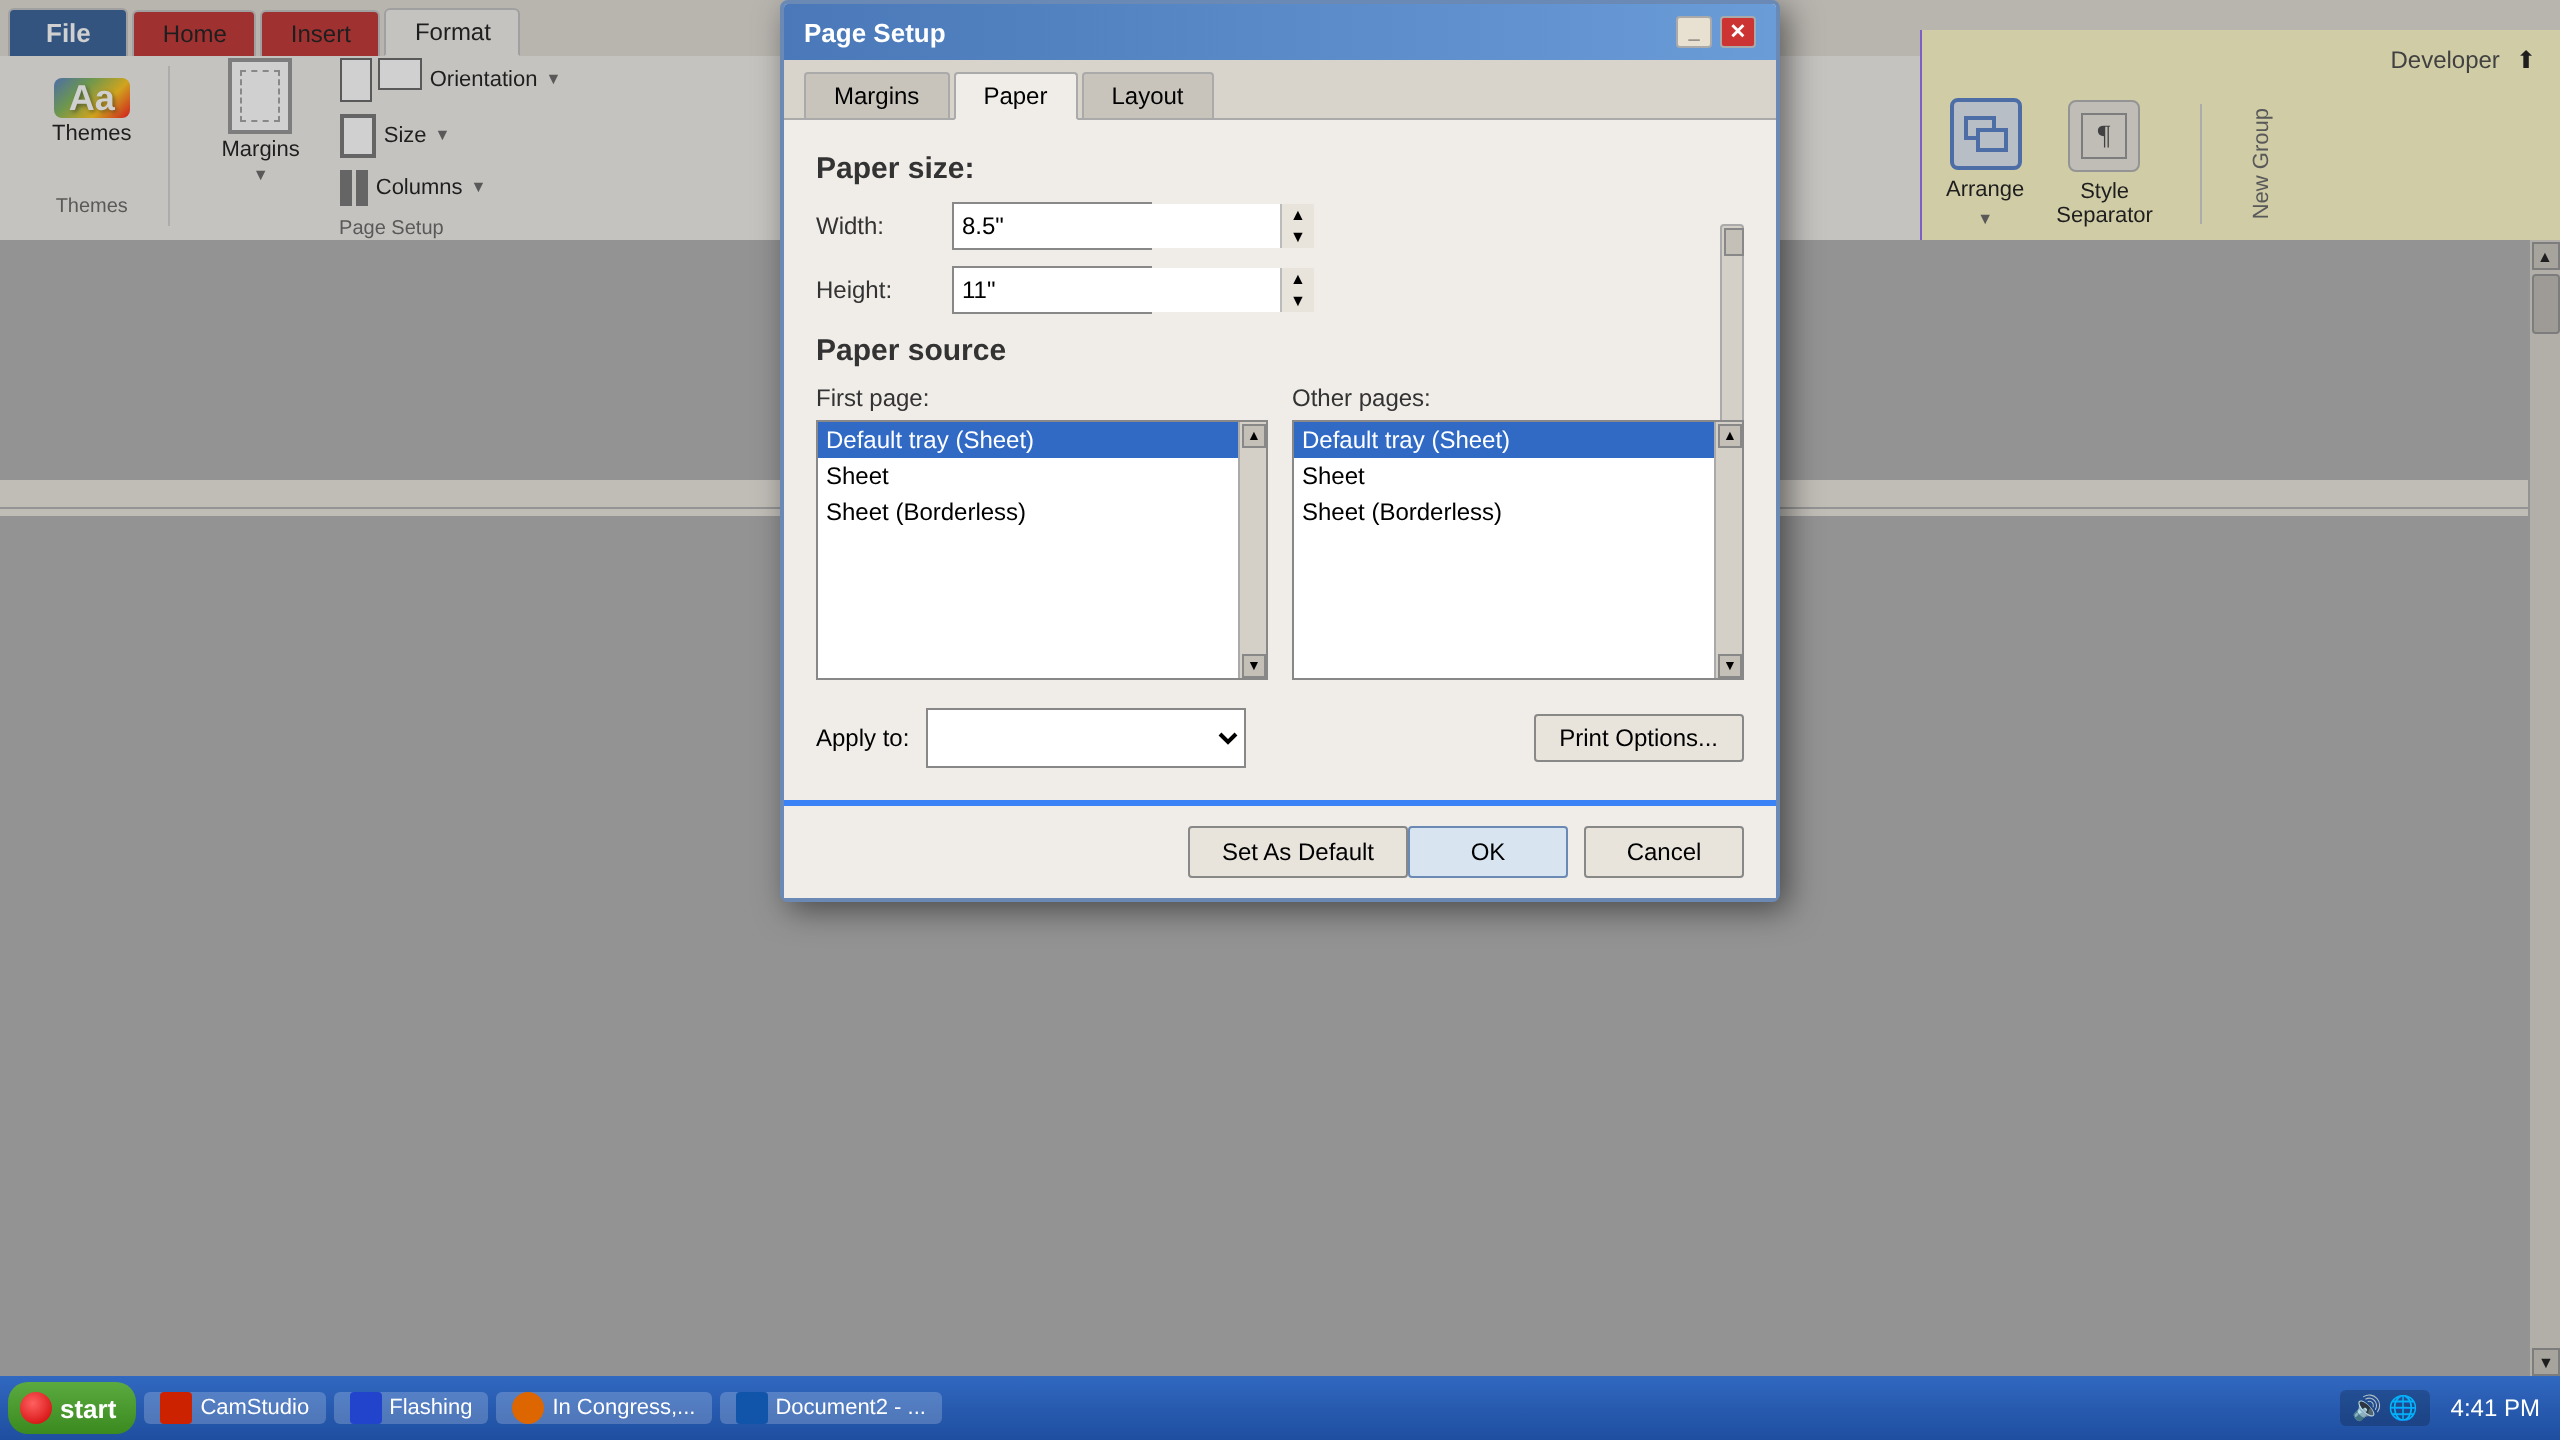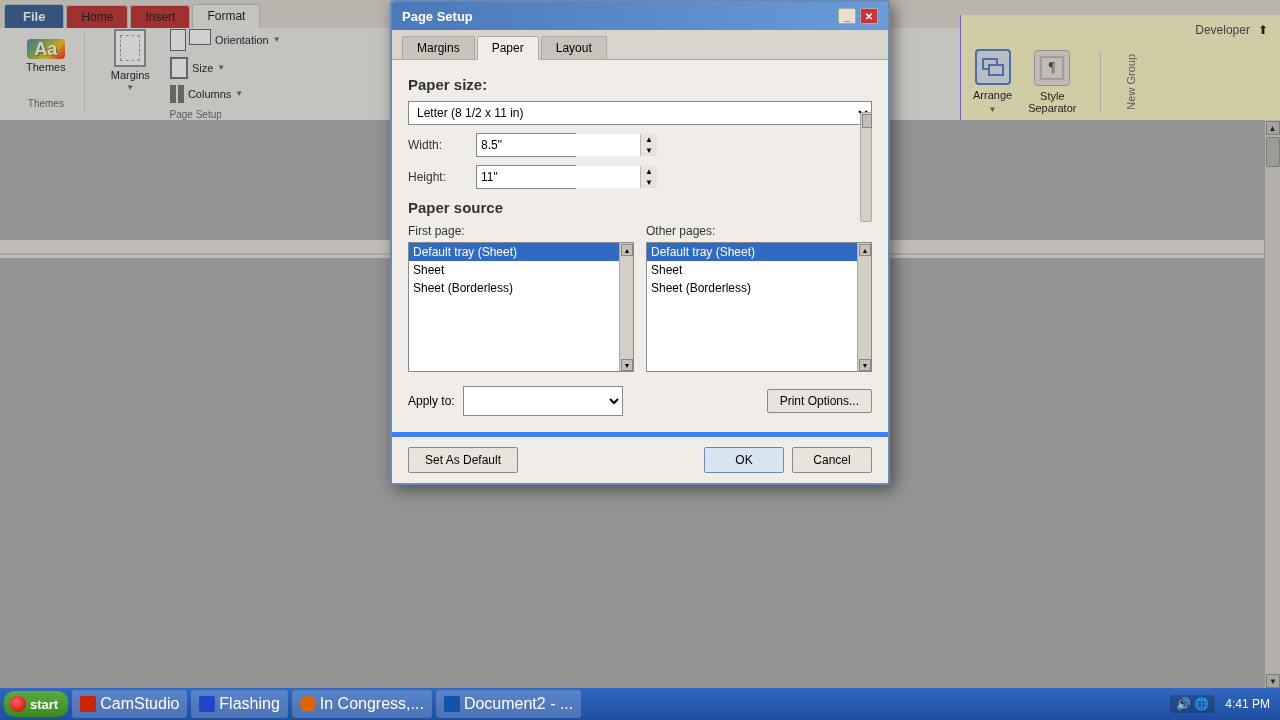--- a/index.html
+++ b/index.html
@@ -386,24 +386,24 @@
       background: #e8e4dc;
       border: 1px solid #888;
       font-size: 12px;
       cursor: pointer;
       border-radius: 2px;
     }
 
     
     .dialog-footer {
       display: flex;
-      justify-content: space-between;
+      justify-content: flex-end;
       align-items: center;
       padding: 10px 16px;
-      border-top: 5px solid #3b82f6;
+      border-top: 3px solid #3b82f6;
       background: #f0ede8;
     }
 
     .footer-left { display: flex; gap: 8px; }
     .footer-right { display: flex; gap: 8px; }
 
     .dlg-btn {
       padding: 5px 16px;
       background: #e8e4dc;
       border: 1px solid #888;
@@ -451,23 +451,23 @@
     }
 
     .taskbar-item {
       display: flex;
       align-items: center;
       gap: 4px;
       background: rgba(255,255,255,0.2);
       padding: 2px 8px;
       border-radius: 3px;
       color: white;
-      font-size: 16px;
-      cursor: pointer;
-      height: 28px;
+      font-size: 11px;
+      cursor: pointer;
+      height: 16px;
     }
     .taskbar-item-icon {
       width: 16px; height: 16px;
       border-radius: 2px;
       display: inline-block;
     }
 
     .taskbar-right {
       margin-left: auto;
       display: flex;
@@ -661,27 +661,20 @@
 
   <div class="dialog-tabs">
     <div class="dialog-tab">Margins</div>
     <div class="dialog-tab active">Paper</div>
     <div class="dialog-tab">Layout</div>
   </div>
 
   <div class="dialog-body">
 
     <div class="section-label">Paper size:</div>
-    <div class="form-row">
-      <select class="form-select" style="flex:1; height:24px; font-size:12px; border:1px solid #888; background:white; padding:1px 4px;">
-        <option>Letter (8 1/2 x 11 in)</option>
-        <option>Legal (8 1/2 x 14 in)</option>
-        <option>A4 (8.27 x 11.69 in)</option>
-      </select>
-    </div>
 
     <div class="form-row">
       <span class="form-label">Width:</span>
       <div class="spinner-input">
         <input type="text" value="8.5&quot;" style="">
         <div class="spinner-btns">
           <button class="spinner-btn">▲</button>
           <button class="spinner-btn">▼</button>
         </div>
       </div>

